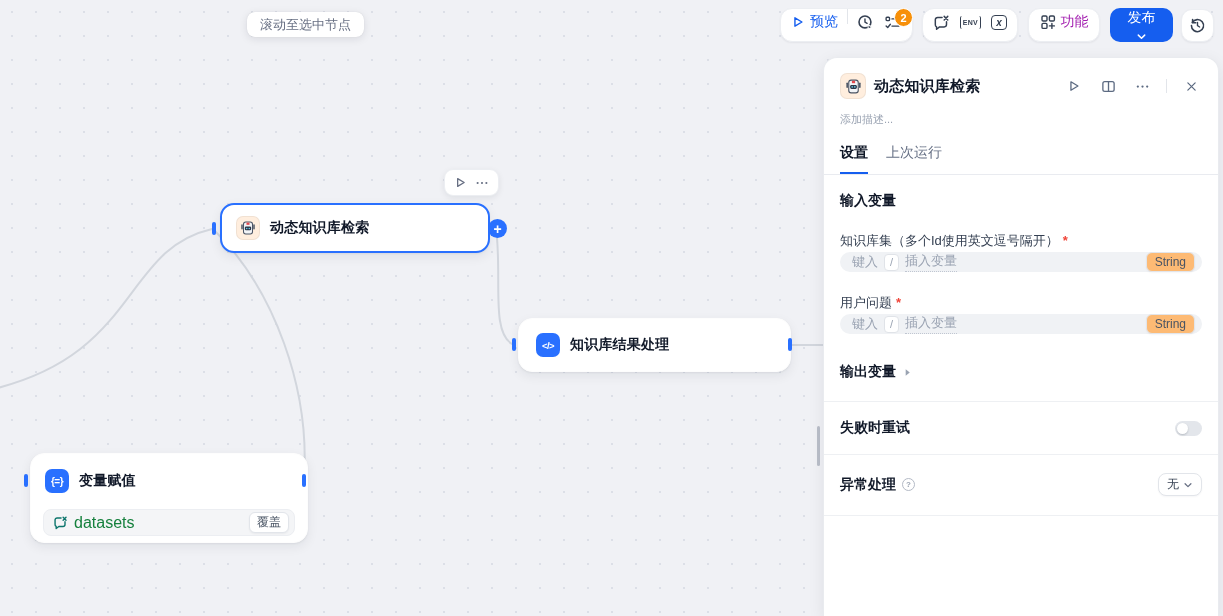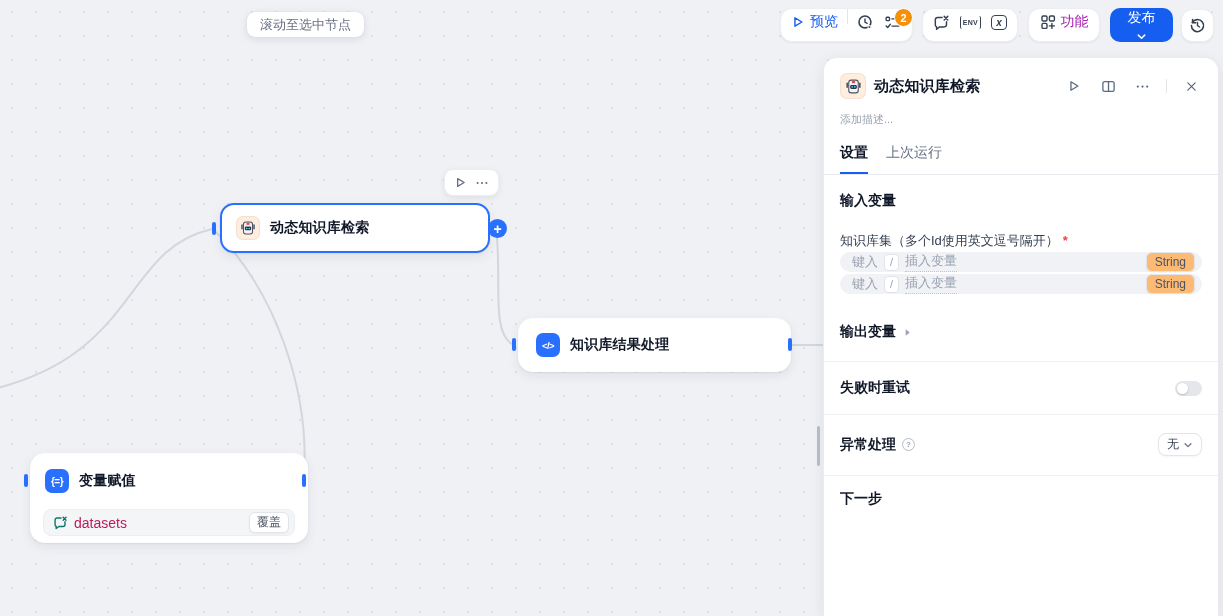--- a/index.html
+++ b/index.html
@@ -70,21 +70,21 @@
   .plus-btn{position:absolute;left:488px;top:219px;width:19px;height:19px;border-radius:50%;
     background:#2970ff;color:#fff;display:flex;align-items:center;justify-content:center;
     font-size:14px;font-weight:700;z-index:3;cursor:pointer;line-height:0}
   .node-toolbar{position:absolute;left:444px;top:169px;width:55px;height:27px;background:#fff;
     border-radius:9px;border:1px solid #eceef2;box-shadow:0 2px 6px rgba(16,24,40,.08);
     display:flex;align-items:center;justify-content:center;gap:8px;color:#676f83;z-index:3}
 
   
   .assign-row{margin:16px 12px 0;height:27px;background:#f4f5f7;border:1px solid #eceef2;
     border-radius:8px;display:flex;align-items:center;padding:0 5px 0 9px;gap:6px}
-  .assign-var{font-size:14px;color:#be185d}
+  .assign-var{font-size:16px;color:#15803d}
   .mode-badge{margin-left:auto;background:#fff;border:1px solid #e2e5ea;border-radius:6px;
     box-shadow:0 1px 2px rgba(16,24,40,.05);font-size:12px;color:#495464;padding:1px 7px}
 
   
   .panel{position:absolute;left:823px;top:57px;width:396px;height:560px;background:#fff;
     border:1px solid #e9ebef;border-bottom:none;border-radius:14px 14px 0 0;
     box-shadow:0 4px 16px rgba(16,24,40,.08);overflow:hidden}
   .p-header{display:flex;align-items:center;padding:15px 14px 0 16px;gap:8px}
   .p-title{font-size:15px;font-weight:700;color:#101828;flex:1;letter-spacing:.2px}
   .p-hicon{width:26px;height:26px;border-radius:7px;display:flex;align-items:center;
@@ -321,20 +321,23 @@
     <div class="field-label">
       <span>知识库集（多个Id使用英文逗号隔开）</span><span class="req">*</span>
     </div>
     <div class="var-input">
       <span class="ph-type">键入</span>
       <span class="ph-slash">/</span>
       <span class="ph-insert">插入变量</span>
       <span class="type-badge">String</span>
     </div>
 
+    <div class="field-label">
+      <span>用户问题</span><span class="req">*</span>
+    </div>
     <div class="var-input">
       <span class="ph-type">键入</span>
       <span class="ph-slash">/</span>
       <span class="ph-insert">插入变量</span>
       <span class="type-badge">String</span>
     </div>
 
     <div class="output-row">
       <span class="sec-heading">输出变量</span>
       <svg width="9" height="9" viewBox="0 0 10 10">
@@ -363,16 +366,15 @@
       <span>无</span>
       <svg width="10" height="10" viewBox="0 0 12 12">
           <path d="M2.5 4.5 L6 8 L9.5 4.5" fill="none" stroke="#676f83" stroke-width="1.5" stroke-linecap="round" stroke-linejoin="round"></path>
         </svg>
     </div>
   </div>
 
   <div class="divider"></div>
 
   <div class="next-sec">
-    <div class="sec-heading">下一步</div>
 
   </div>
 </div>
 
 </body></html>

